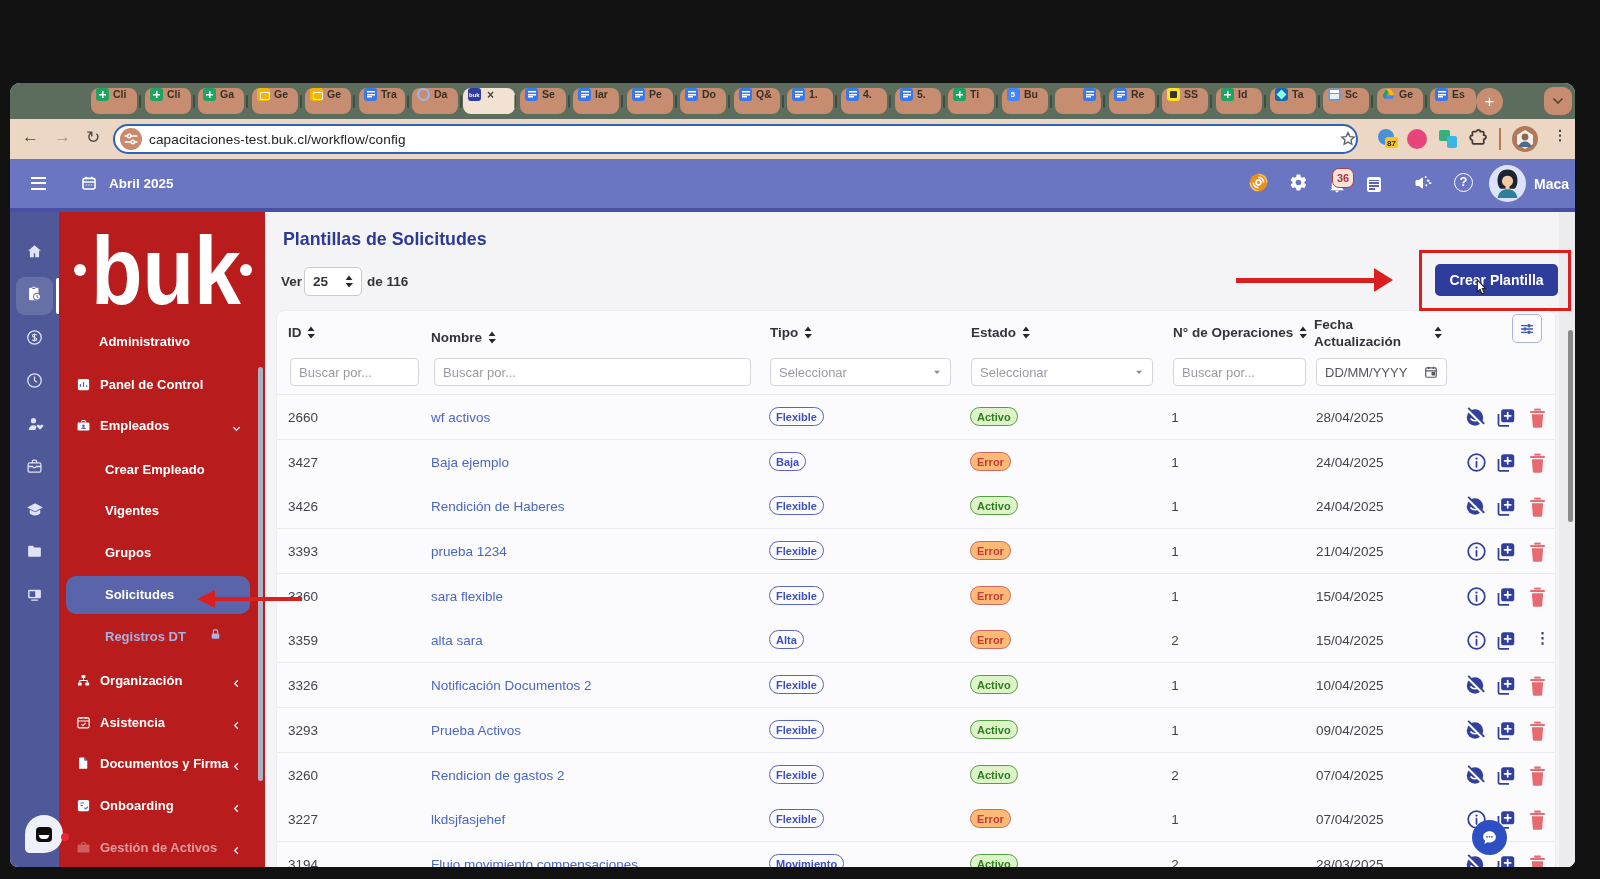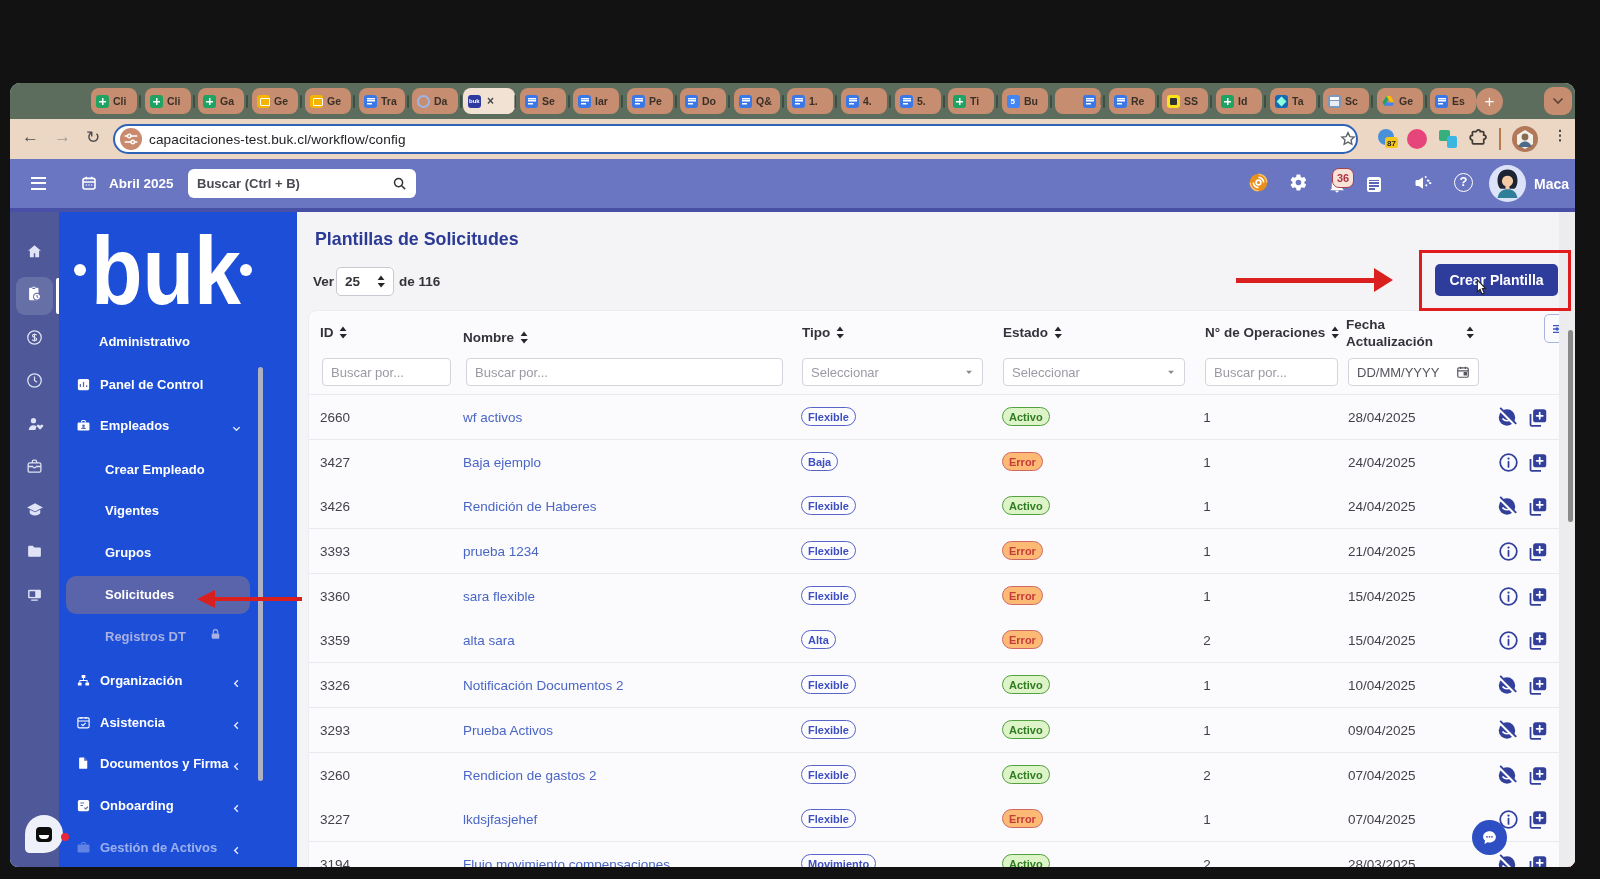--- a/index.html
+++ b/index.html
@@ -1,18 +1,18 @@
 <!DOCTYPE html>
 <html><head><meta charset="utf-8"><title>buk</title>
 <style>
 *{margin:0;padding:0;box-sizing:border-box;font-family:"Liberation Sans",sans-serif;}
 html,body{width:1600px;height:879px;background:#121212;overflow:hidden;position:relative;}
 #win{position:absolute;left:10px;top:83px;width:1565px;height:784px;border-radius:10px 10px 8px 8px;overflow:hidden;background:#f4f4f6;}
 #tabbar{position:relative;height:36px;background:#5c6d5e;}
-.tab{position:absolute;top:5px;height:26px;width:46px;border-radius:8px;background:#c68d70;display:flex;align-items:center;padding-left:5px;overflow:hidden;}
+.tab{position:absolute;top:5px;height:26px;width:46px;border-radius:8px;background:#c68d70;display:flex;align-items:flex-start;padding-left:5px;overflow:hidden;}
 .tab .tx{font-size:10.5px;font-weight:bold;color:#3a3028;margin-left:4px;white-space:nowrap;}
 .fav{width:13px;height:13px;border-radius:3px;flex:none;position:relative;}
 .fav.sheets{background:#1ea362;}
 .fav.sheets::after{content:"";position:absolute;left:3px;top:3px;width:7px;height:7px;background:linear-gradient(#fff,#fff) 0 3px/7px 1.5px no-repeat,linear-gradient(#fff,#fff) 3px 0/1.5px 7px no-repeat;}
 .fav.slides{background:#f4b400;}
 .fav.slides::after{content:"";position:absolute;left:2.5px;top:3.5px;width:8px;height:6px;border:1.5px solid #fff;border-radius:1px;}
 .fav.docs{background:#3a78e7;}
 .fav.docs::after{content:"";position:absolute;left:2.5px;top:3px;width:8px;height:7px;background:linear-gradient(#fff,#fff) 0 0/8px 1.5px no-repeat,linear-gradient(#fff,#fff) 0 2.7px/8px 1.5px no-repeat,linear-gradient(#fff,#fff) 0 5.4px/5px 1.5px no-repeat;}
 .fav.ring{background:transparent;border:2.5px solid #9db7e8;border-radius:50%;}
 .fav.buk{background:#2d3aa0;border-radius:3px;}
@@ -40,21 +40,21 @@
 #abdate{position:absolute;left:99px;top:17px;color:#fff;font-size:13.5px;font-weight:bold;}
 #absearch{position:absolute;left:178px;top:10px;width:228px;height:29px;background:#fff;border-radius:6px;display:flex;align-items:center;justify-content:space-between;padding:0 9px;}
 #absearch .ph{color:#4a4a52;font-size:13px;font-weight:bold;}
 .abic{position:absolute;top:14px;}
 #darkline{height:4px;background:#4750a5;}
 #main{display:flex;height:655px;}
 #rail{width:49px;background:#4f5899;position:relative;flex:none;}
 .ric{position:absolute;left:16px;width:18px;height:18px;}
 #railind{position:absolute;right:0;top:66px;width:3px;height:36px;background:#fff;border-radius:2px 0 0 2px;}
 #railbg{position:absolute;left:6px;top:65px;width:37px;height:38px;background:rgba(255,255,255,.14);border-radius:9px;}
-#sidemenu{width:238px;background:#1d4ed8;position:relative;flex:none;overflow:hidden;}
+#sidemenu{width:206px;background:#b91c1c;position:relative;flex:none;overflow:hidden;}
 #logo{position:absolute;left:0;top:0;width:206px;}
 #adminlbl{position:absolute;left:40px;top:122px;color:#fff;font-size:13px;font-weight:bold;}
 .mitem{position:absolute;left:17px;width:183px;color:#fff;font-size:13px;font-weight:bold;display:flex;height:20px;}
 .mitem svg{margin-right:9px;flex:none;}
 .chev{position:absolute;left:172px;}
 .msub{position:absolute;left:46px;color:#fff;font-size:13px;font-weight:bold;}
 #hilite{position:absolute;left:7px;top:364px;width:184px;height:38px;background:#5a64ab;border-radius:10px;}
 #sbscroll{position:absolute;left:199px;top:155px;width:5px;height:414px;background:#aeb1c2;border-radius:3px;}
 #content{flex:1;background:#f4f4f6;position:relative;overflow:hidden;}
 #h1{position:absolute;left:18px;top:17px;font-size:17.8px;font-weight:bold;color:#2b3a94;}
@@ -282,27 +282,20 @@
   <div id="appbar">
     <div id="hamb"></div>
     <svg class="abic" style="left:71px;top:16px;" width="16" height="16" viewBox="0 0 24 24" fill="none" stroke="#fff" stroke-width="2.4">
         <rect x="3" y="5" width="18" height="16" rx="3"></rect>
         <path d="M8 2.5v4M16 2.5v4M3 10.5h18"></path>
         <circle cx="8" cy="15" r="1" fill="#fff" stroke="none"></circle>
         <circle cx="12" cy="15" r="1" fill="#fff" stroke="none"></circle>
         <circle cx="16" cy="15" r="1" fill="#fff" stroke="none"></circle>
       </svg>
     <div id="abdate">Abril 2025</div>
-    <div id="absearch">
-        <span class="ph">Buscar (Ctrl + B)</span>
-        <svg width="15" height="15" viewBox="0 0 24 24" fill="none" stroke="#333" stroke-width="2.4">
-          <circle cx="10.5" cy="10.5" r="6.5"></circle>
-          <path d="M15.5 15.5L21 21"></path>
-        </svg>
-      </div>
 
 <svg class="abic" style="left:1239px;" width="19" height="19" viewBox="0 0 24 24">
         <circle cx="12" cy="12" r="11" fill="#e8901a"></circle>
         <g fill="none" stroke="#fff" stroke-width="2">
           <circle cx="12" cy="12" r="3"></circle>
           <path d="M12 1.5A10.5 10.5 0 0 1 22.5 12M12 22.5A10.5 10.5 0 0 1 1.5 12" stroke="#f6bf6e"></path>
           <path d="M12 5.5A6.5 6.5 0 0 1 18.5 12M12 18.5A6.5 6.5 0 0 1 5.5 12"></path>
         </g>
       </svg>
 <svg class="abic" style="left:1279px;" width="19" height="19" viewBox="0 0 24 24" fill="#fff">

